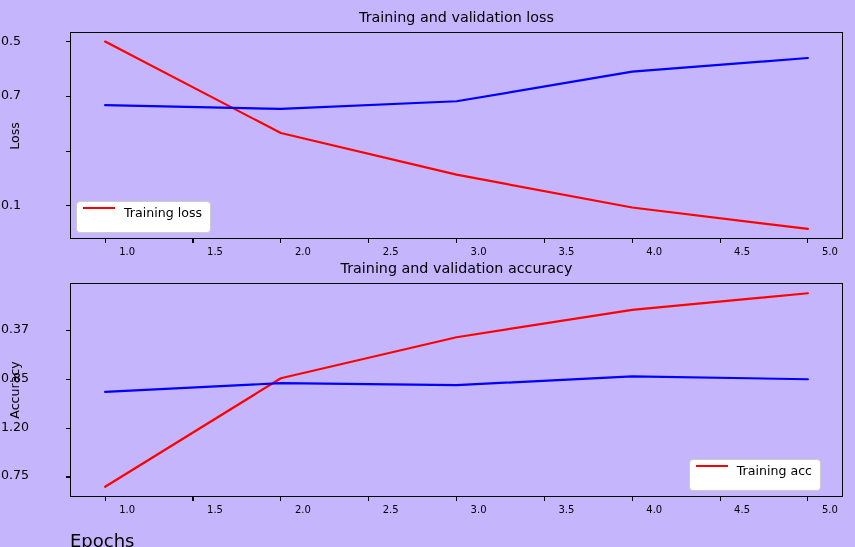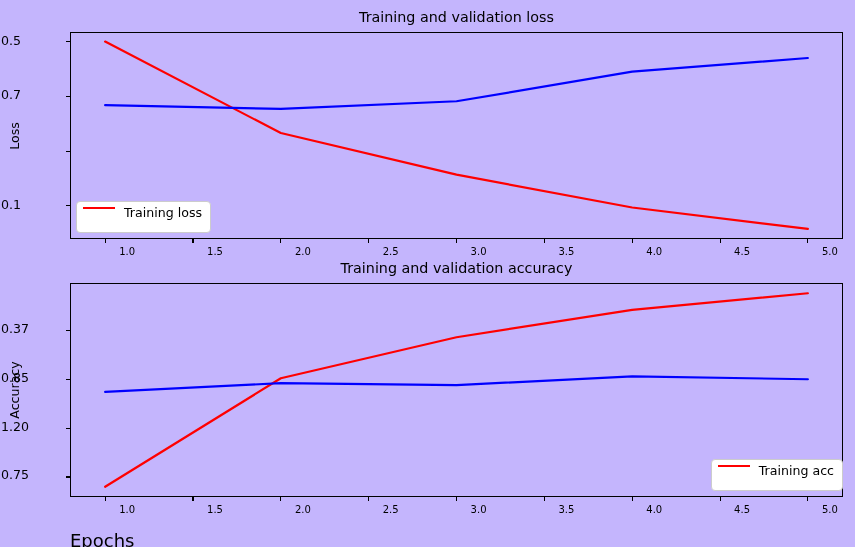--- a/index.html
+++ b/index.html
@@ -193,21 +193,21 @@
       <div class="tick-mark tick-x" style="left: 561.682px; top: 214px;"></div>
       <div class="xtick-label" style="left: 532.182px; top: 222px; width: 60px;">4.0</div>
       <div class="tick-mark tick-x" style="left: 649.523px; top: 214px;"></div>
       <div class="xtick-label" style="left: 620.023px; top: 222px; width: 60px;">4.5</div>
       <div class="tick-mark tick-x" style="left: 737.364px; top: 214px;"></div>
       <div class="xtick-label" style="left: 707.864px; top: 222px; width: 60px;">5.0</div>
       <svg class="plot-lines" width="773" height="214">
         <polyline points="35.14,203.74 210.82,95.27 386.50,54.23 562.18,26.87 737.86,10.26" fill="none" stroke="#ff0000" stroke-width="2.2" stroke-linejoin="round" stroke-linecap="round"></polyline>
         <polyline points="35.14,108.95 210.82,100.16 386.50,102.11 562.18,93.32 737.86,96.25" fill="none" stroke="#0000ff" stroke-width="2.2" stroke-linejoin="round" stroke-linecap="round"></polyline>
       </svg>
-      <div class="legend-box" style="right: 0; bottom: 6px;">
+      <div class="legend-box" style="right: 22px; bottom: 6px;">
         <div class="legend-row">
           <span class="legend-swatch" style="border-top-color: rgb(255, 0, 0);"></span>
           <span class="legend-text">Training acc</span>
         </div>
       </div>
     </div>
     <div class="ylabel" style="left: 14px; top: 390px; transform: translate(-50%, -50%) rotate(-90deg);">Accuracy</div>
     <div class="xlabel" style="left: 70px; width: 773px; top: 530px;">Epochs</div>
   </div>
 

